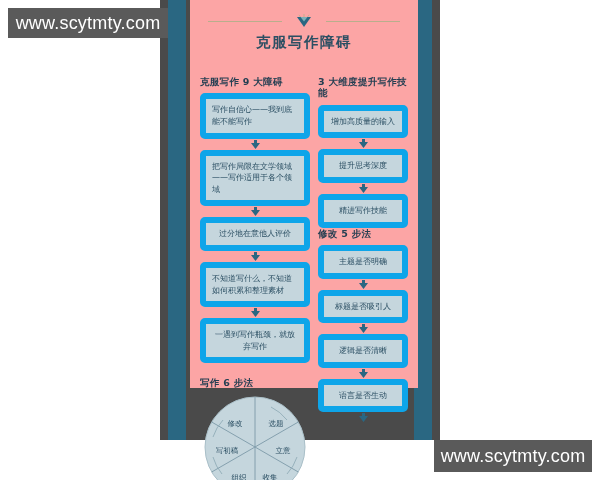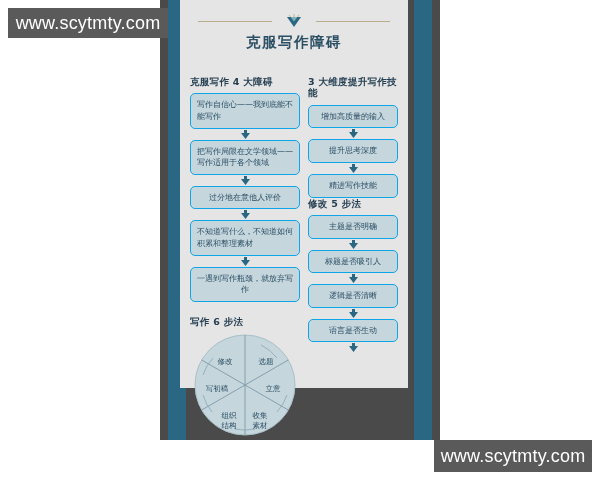--- a/index.html
+++ b/index.html
@@ -32,25 +32,25 @@
     width: 18px;
     height: 440px;
     background: #2a6782;
   }
   #side-bar-left  { left: 168px; }
   #side-bar-right { left: 414px; }
 
   
   #card {
     position: absolute;
-    left: 180px;
+    left: 190px;
     top: 0px;
     width: 228px;
     height: 388px;
-    background: #e5e5e5;
+    background: #fca5a5;
     box-sizing: border-box;
     padding: 0;
   }
 
   
   #title-block {
     position: absolute;
     left: 0;
     top: 14px;
     width: 228px;
@@ -106,21 +106,21 @@
     font-weight: bold;
     color: #253f52;
     margin: 0 0 6px 0;
     letter-spacing: 0.3px;
     line-height: 1.2;
   }
 
   
   .flow-box {
     background: #c5d6dd;
-    border: 1px solid #0ea5e9;
+    border: 6px solid #0ea5e9;
     border-radius: 5px;
     color: #2b4f63;
     font-size: 8px;
     line-height: 1.45;
     padding: 5px 6px;
     box-sizing: border-box;
     text-align: center;
   }
   .flow-box.multiline {
     text-align: left;
@@ -196,21 +196,21 @@
       </svg>
     </div>
     <div id="page-title">克服写作障碍</div>
   </div>
 
   <div id="columns">
 
     <div class="column" id="column-left">
 
       <div>
-        <div class="section-heading">克服写作 4 大障碍</div>
+        <div class="section-heading">克服写作 9 大障碍</div>
 
         <div class="flow-box multiline">写作自信心——我到底能不能写作</div>
         <div class="arrow">
           <svg width="11" height="9" viewBox="0 0 11 9">
               <polygon points="5.5,9 1,3 4,3 4,0 7,0 7,3 10,3" fill="#2a6782"></polygon>
             </svg>
         </div>
 
         <div class="flow-box multiline">把写作局限在文学领域——写作适用于各个领域</div>
         <div class="arrow">

